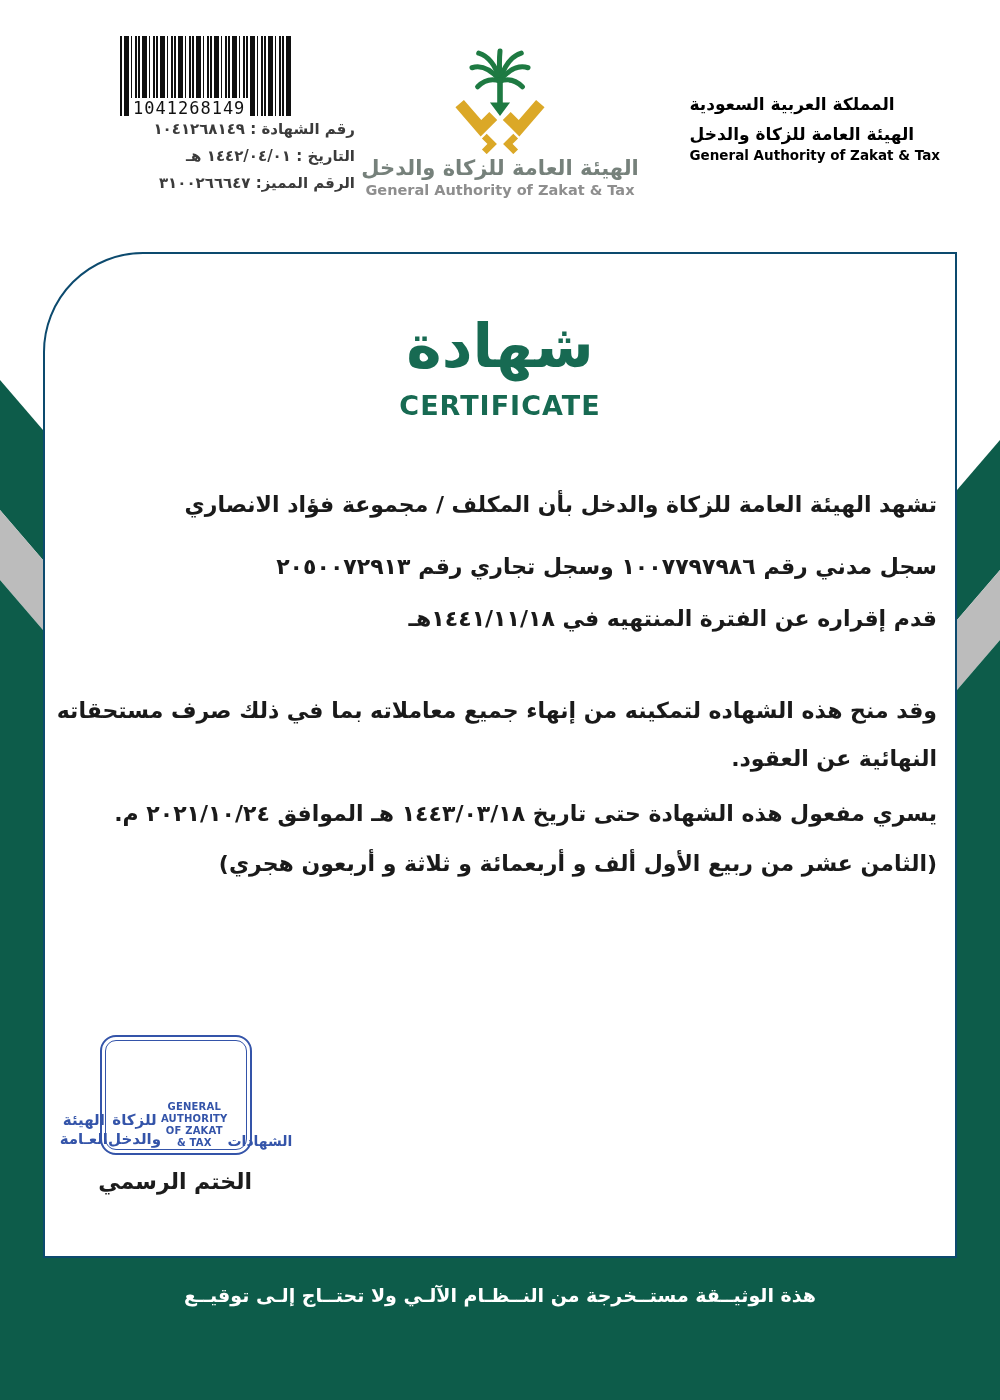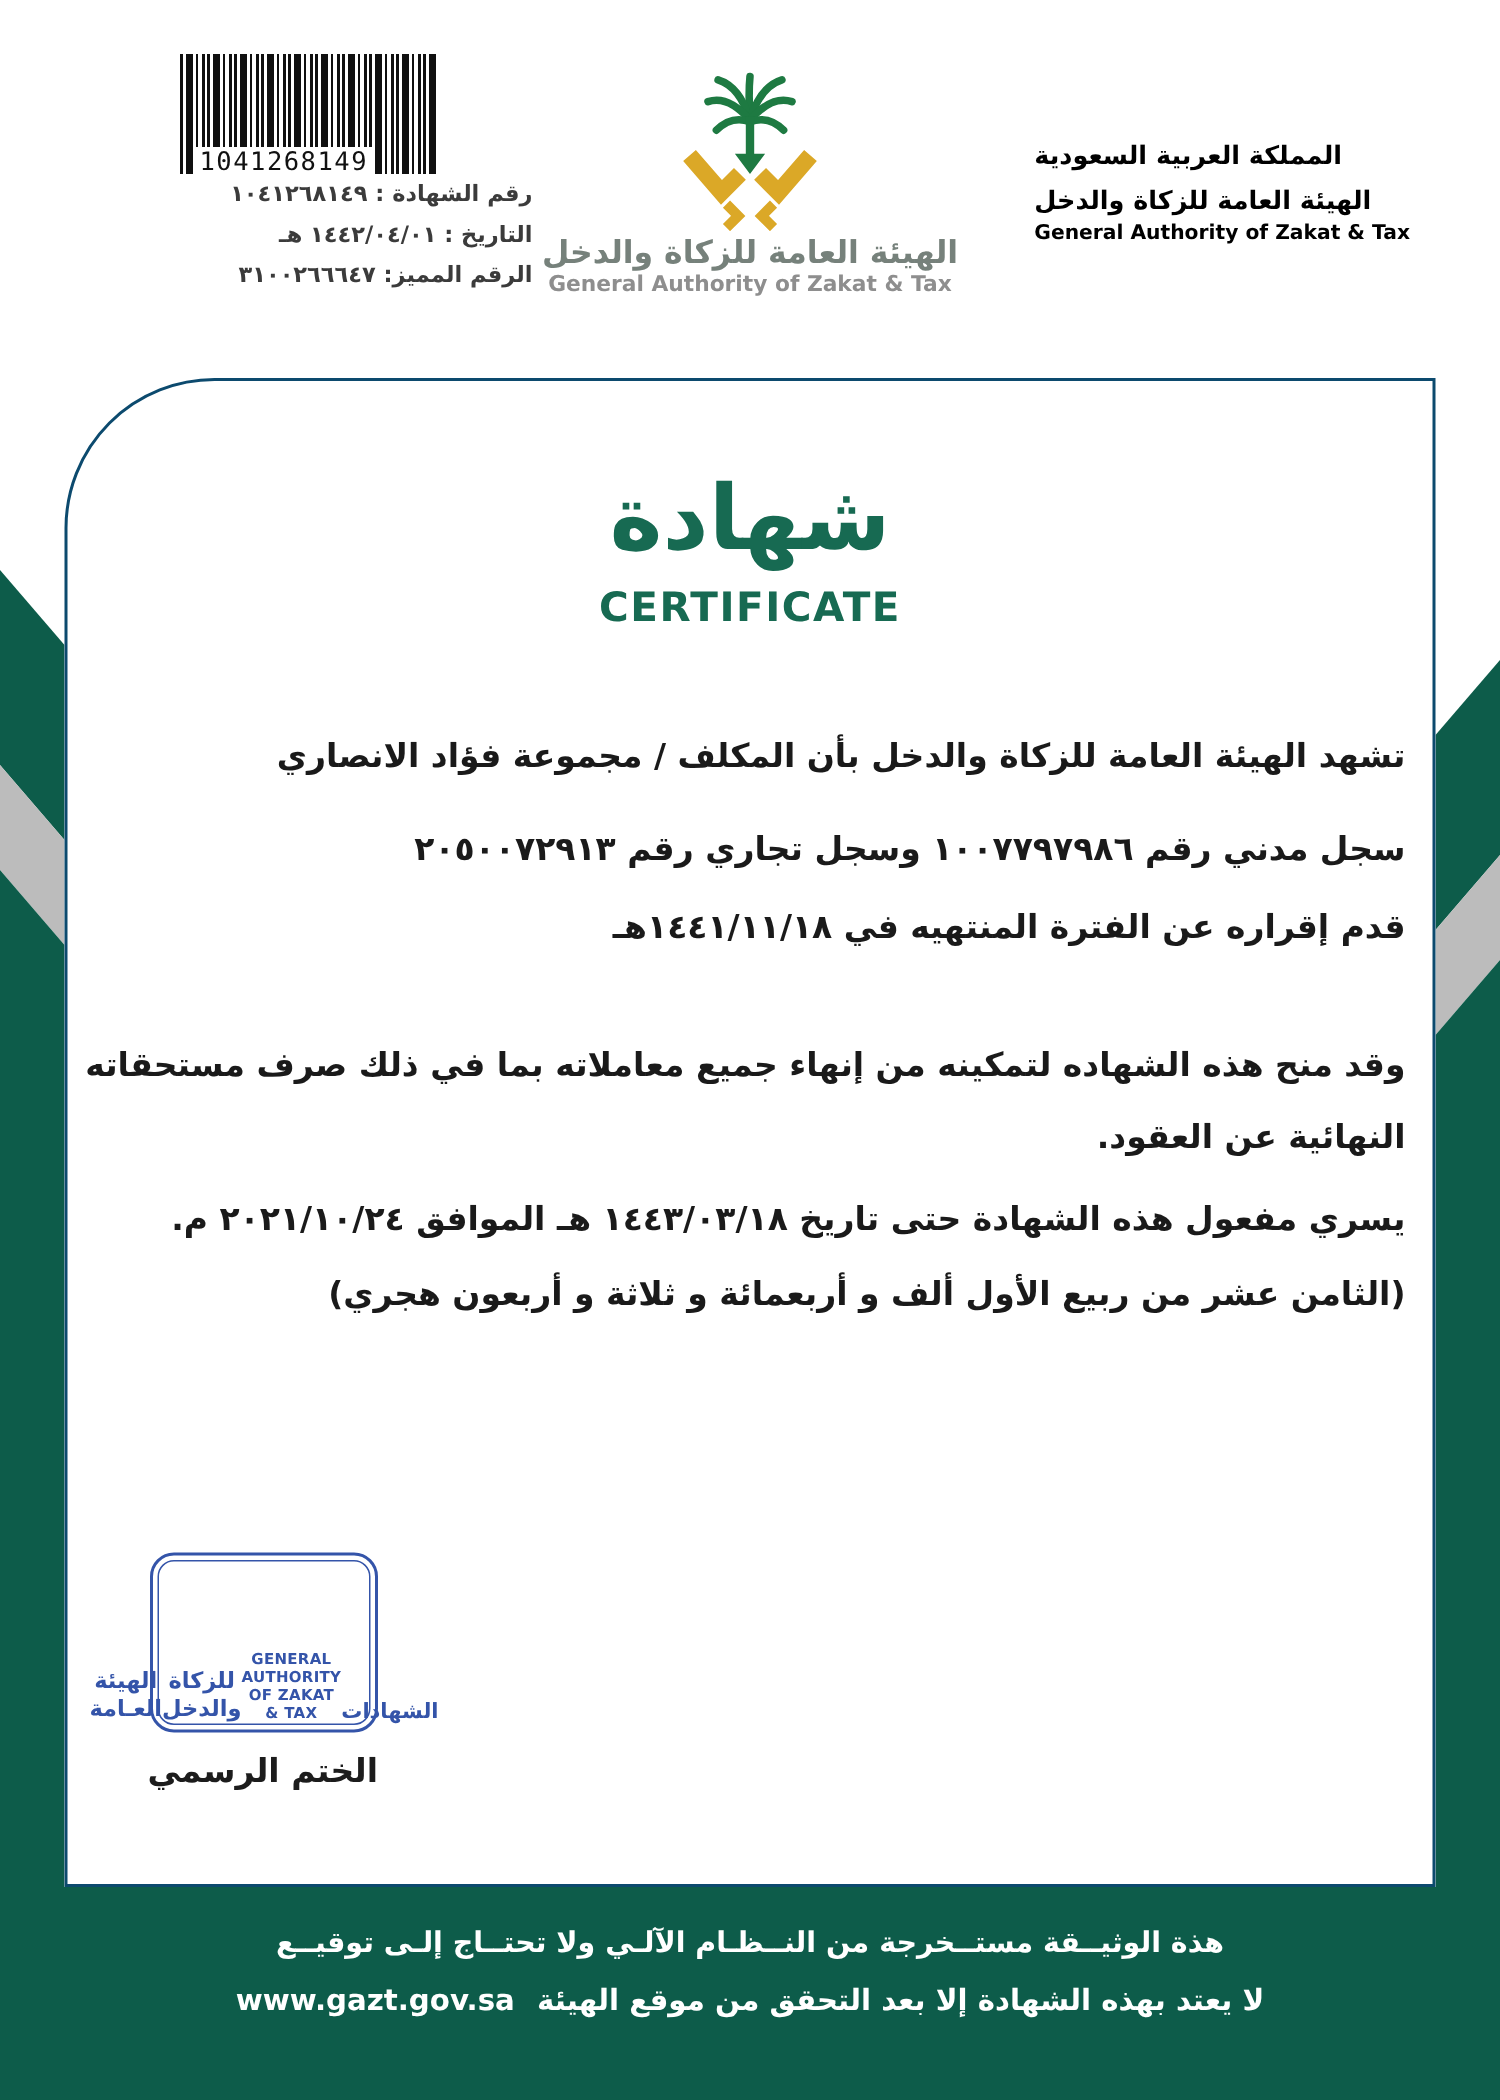--- a/index.html
+++ b/index.html
@@ -217,19 +217,15 @@
         </div>
         <div class="stamp-divider"></div>
         <div class="stamp-ar3">الشهادات</div>
       </div>
     </div>
     <div class="stamp-caption">الختم الرسمي</div>
   </div>
 
   <div class="footer">
     <div class="footer-l1">هذة الوثيــقة مستــخرجة من النــظـام الآلـي ولا تحتــاج إلـى توقيــع</div>
-    <div class="footer-l2">
-      <span>لا يعتد بهذه الشهادة إلا بعد التحقق من موقع الهيئة</span>
-      <span class="footer-url">www.gazt.gov.sa</span>
-    </div>
   </div>
 
 </div>
 
 </body></html>

